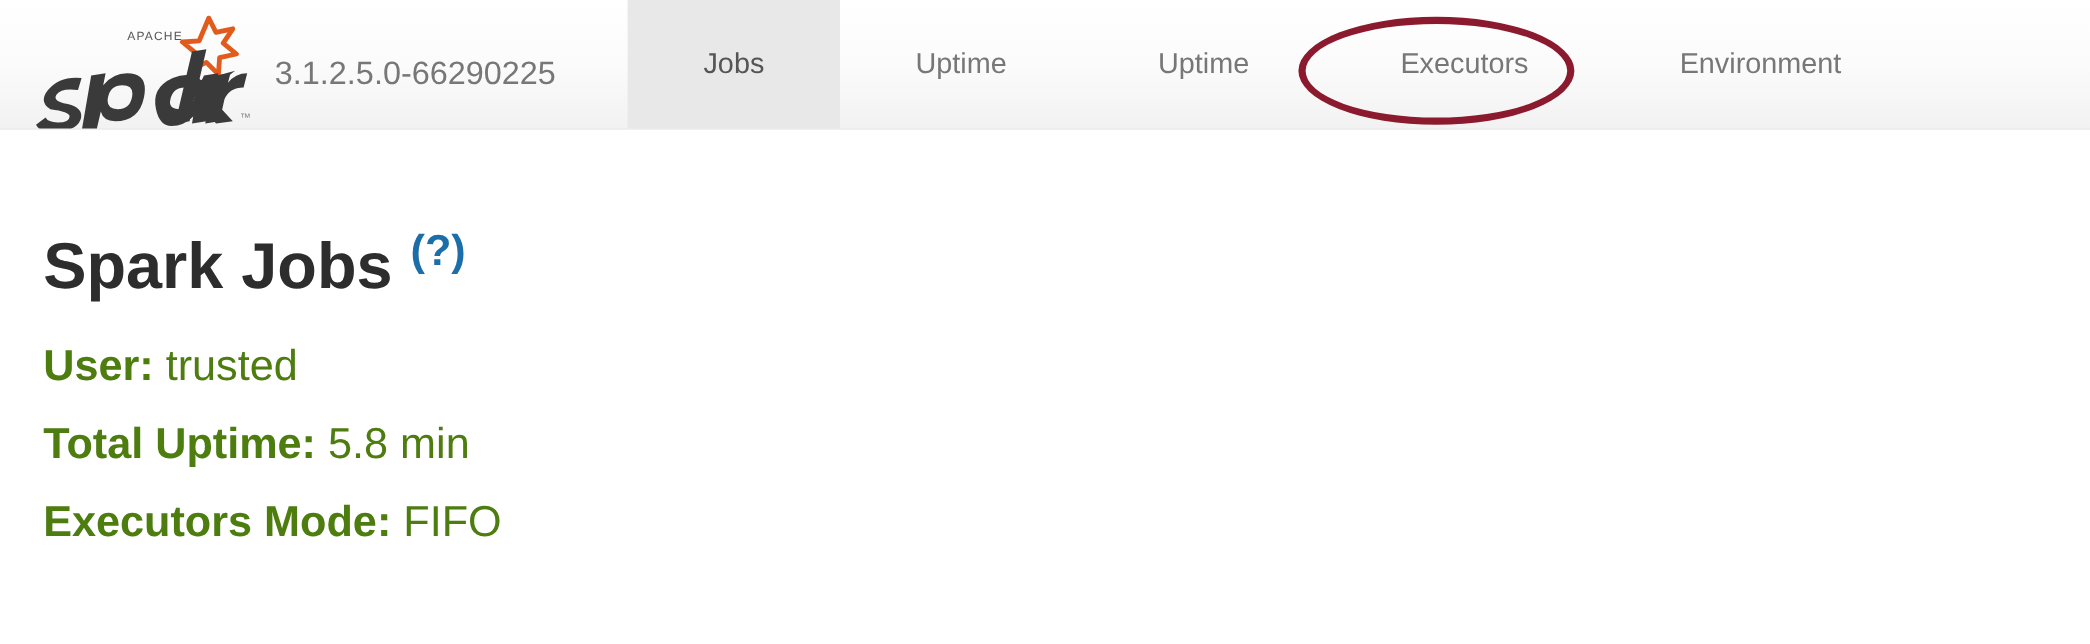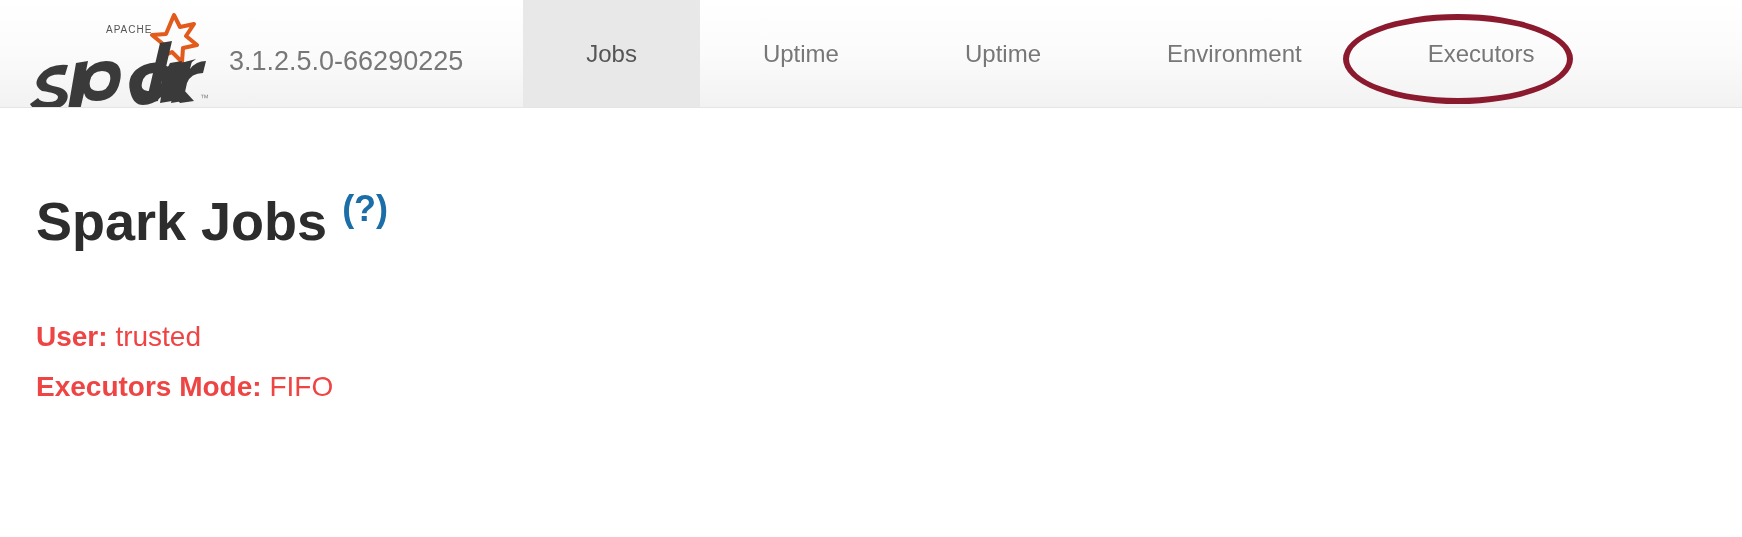--- a/index.html
+++ b/index.html
@@ -65,33 +65,33 @@
       top: 14px;
       pointer-events: none;
     }
     .content {
       padding: 80px 36px 36px 36px;
     }
     h1.page-title {
       font-size: 54px;
       font-weight: 700;
       color: #2d2d2d;
-      margin-bottom: 60px;
+      margin-bottom: 20px;
     }
     .help {
       font-size: 36px;
       color: #1b6ea8;
       font-weight: 700;
       vertical-align: super;
     }
     .info-list li {
       list-style: none;
-      font-size: 28px;
+      font-size: 36px;
       line-height: 1.8;
-      color: #ef4444;
+      color: #4d7c0f;
     }
     .info-list b { font-weight: 700; }
   </style>
 </head>
 <body>
 
 <div class="navbar">
   <div class="brand">
     <div class="spark-logo">
       <svg viewBox="0 0 185 94">
@@ -112,37 +112,41 @@
         <text x="170" y="88" font-size="9" fill="#888">™</text>
       </svg>
     </div>
     <span class="version">3.1.2.5.0-66290225</span>
   </div>
 
   <div class="tabs">
     <div class="tab active">Jobs</div>
     <div class="tab">Uptime</div>
     <div class="tab">Uptime</div>
-    <div class="tab">Environment</div>
     <div class="tab">
       <span>Executors</span>
       <span class="ring"></span>
     </div>
+    <div class="tab">Environment</div>
   </div>
 </div>
 
 <div class="content">
   <h1 class="page-title">
     <span>Spark Jobs </span>
     <sup class="help">(?)</sup>
   </h1>
 
   <ul class="info-list">
     <li>
       <b>User:</b>
       <span>trusted</span>
     </li>
     <li>
+      <b>Total Uptime:</b>
+      <span>5.8 min</span>
+    </li>
+    <li>
       <b>Executors Mode:</b>
       <span>FIFO</span>
     </li>
   </ul>
 </div>
 
 </body></html>

